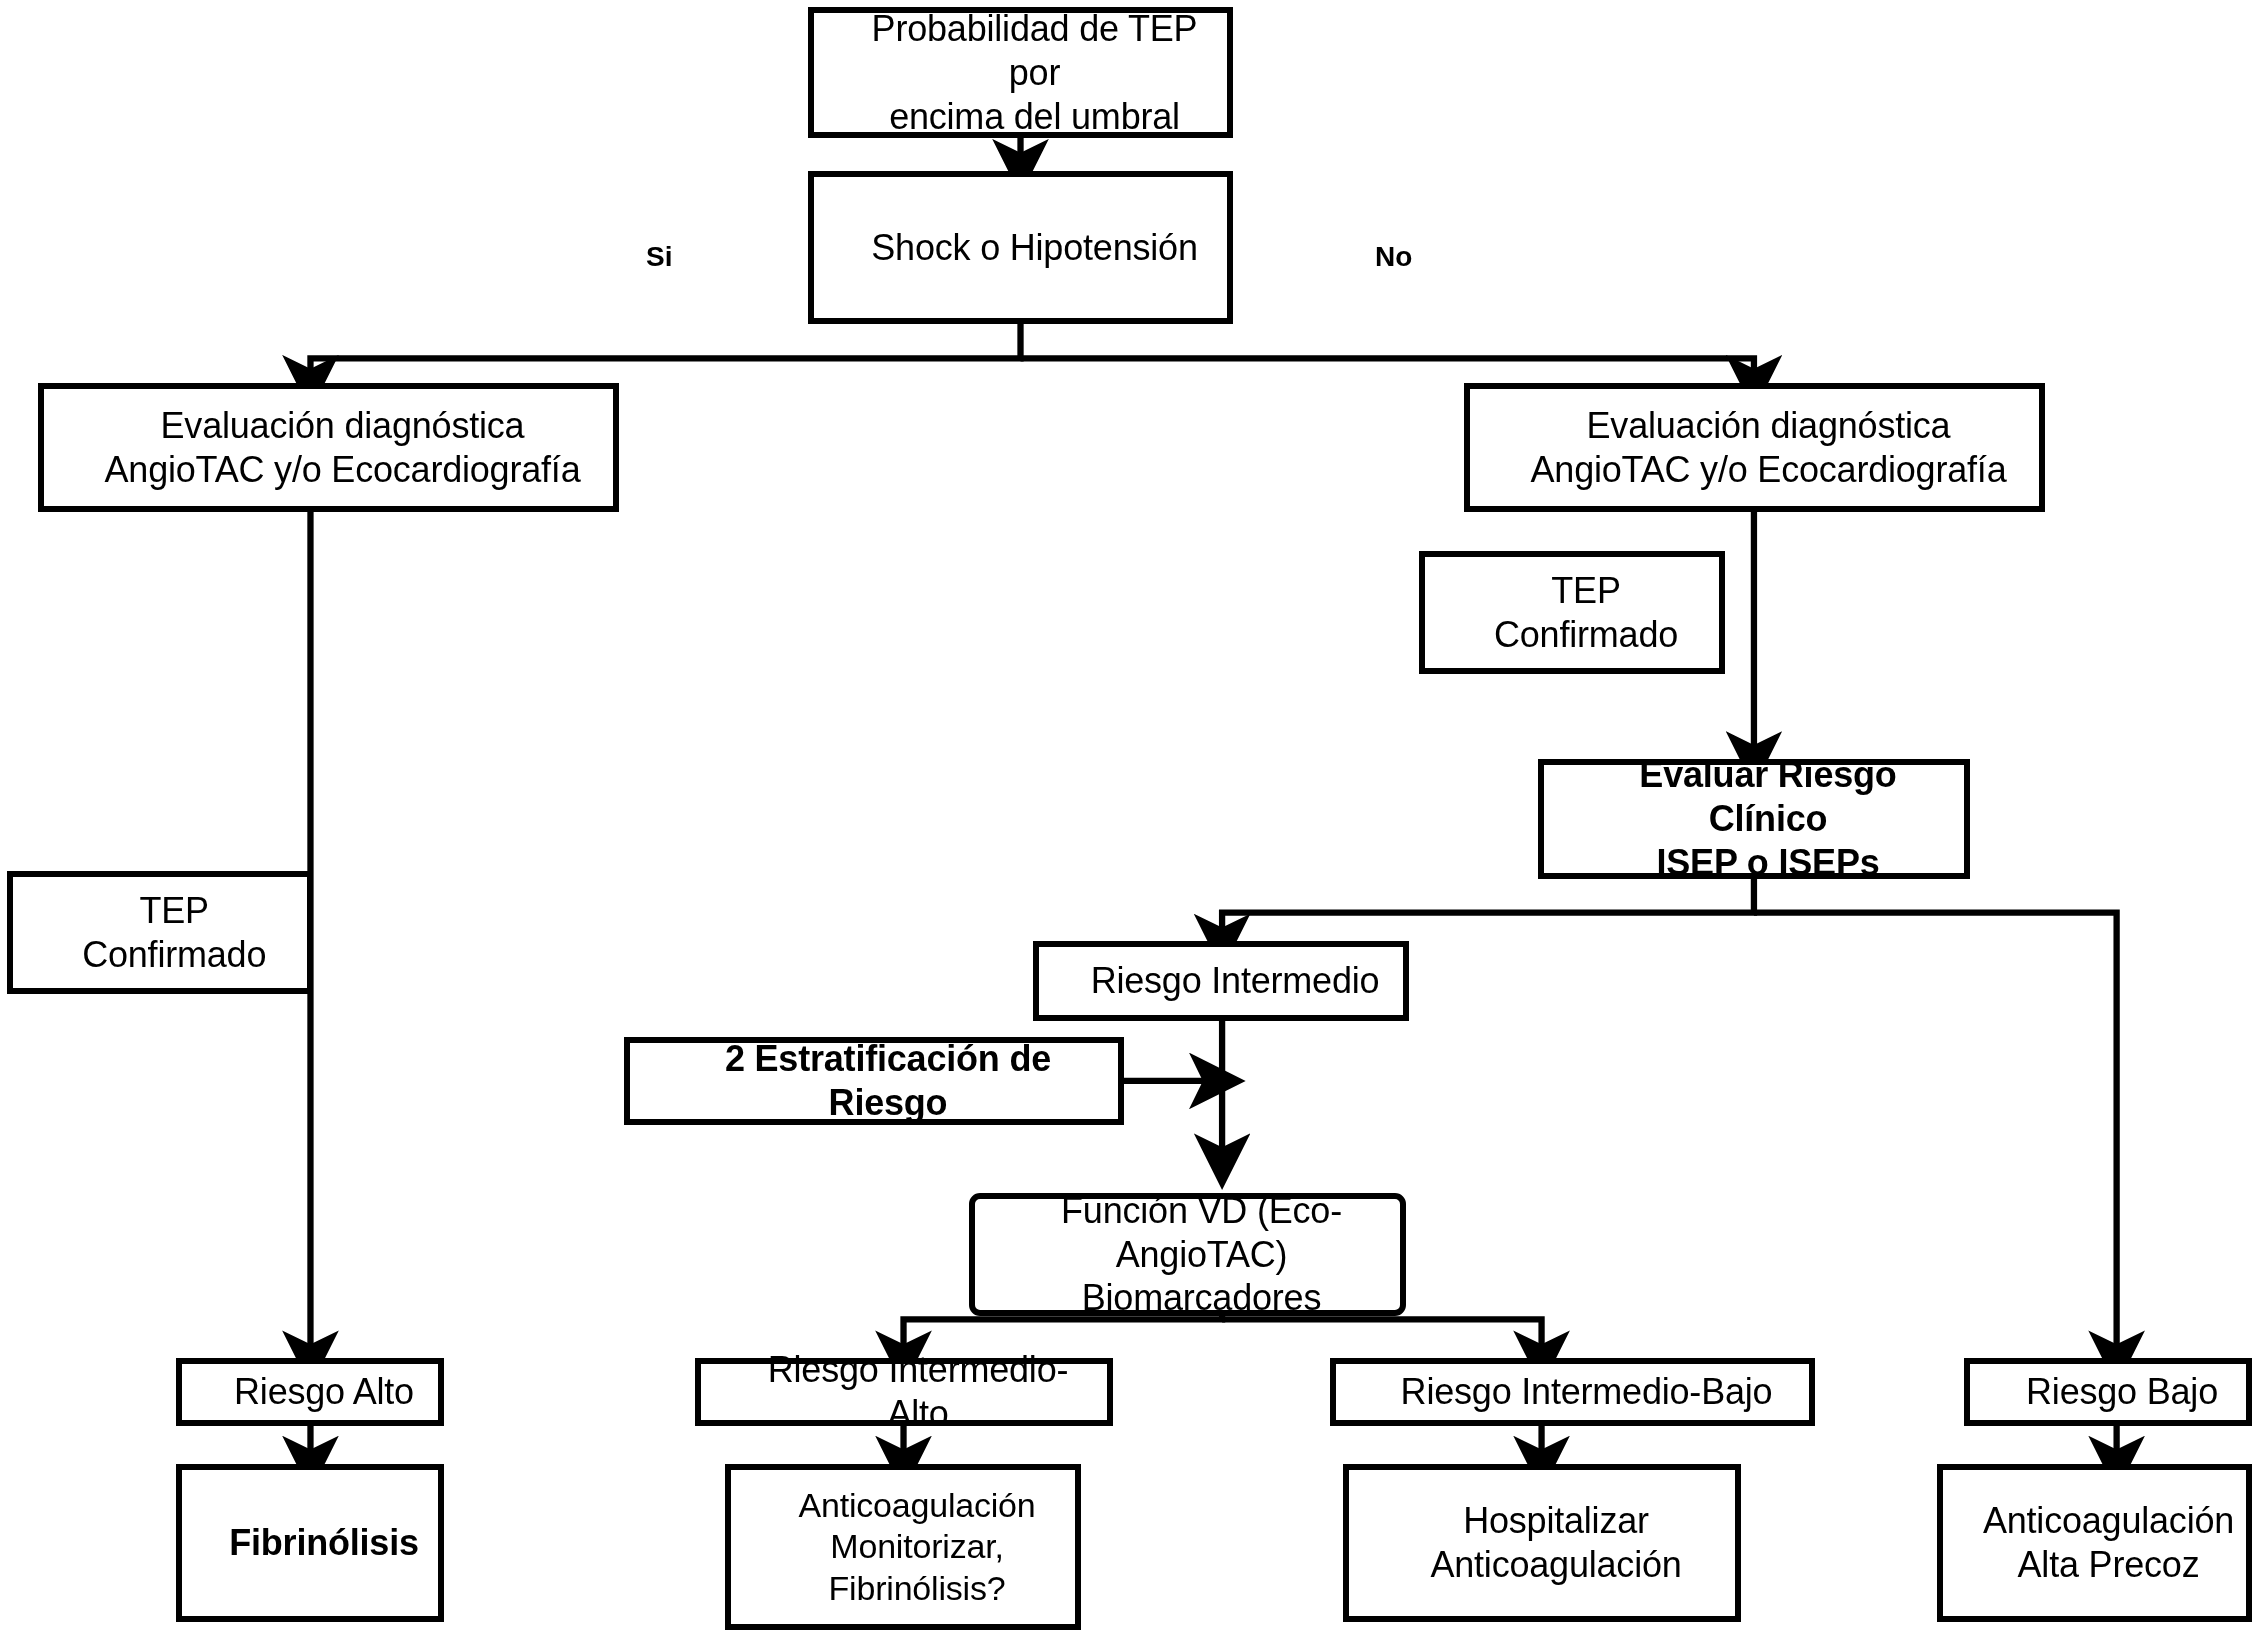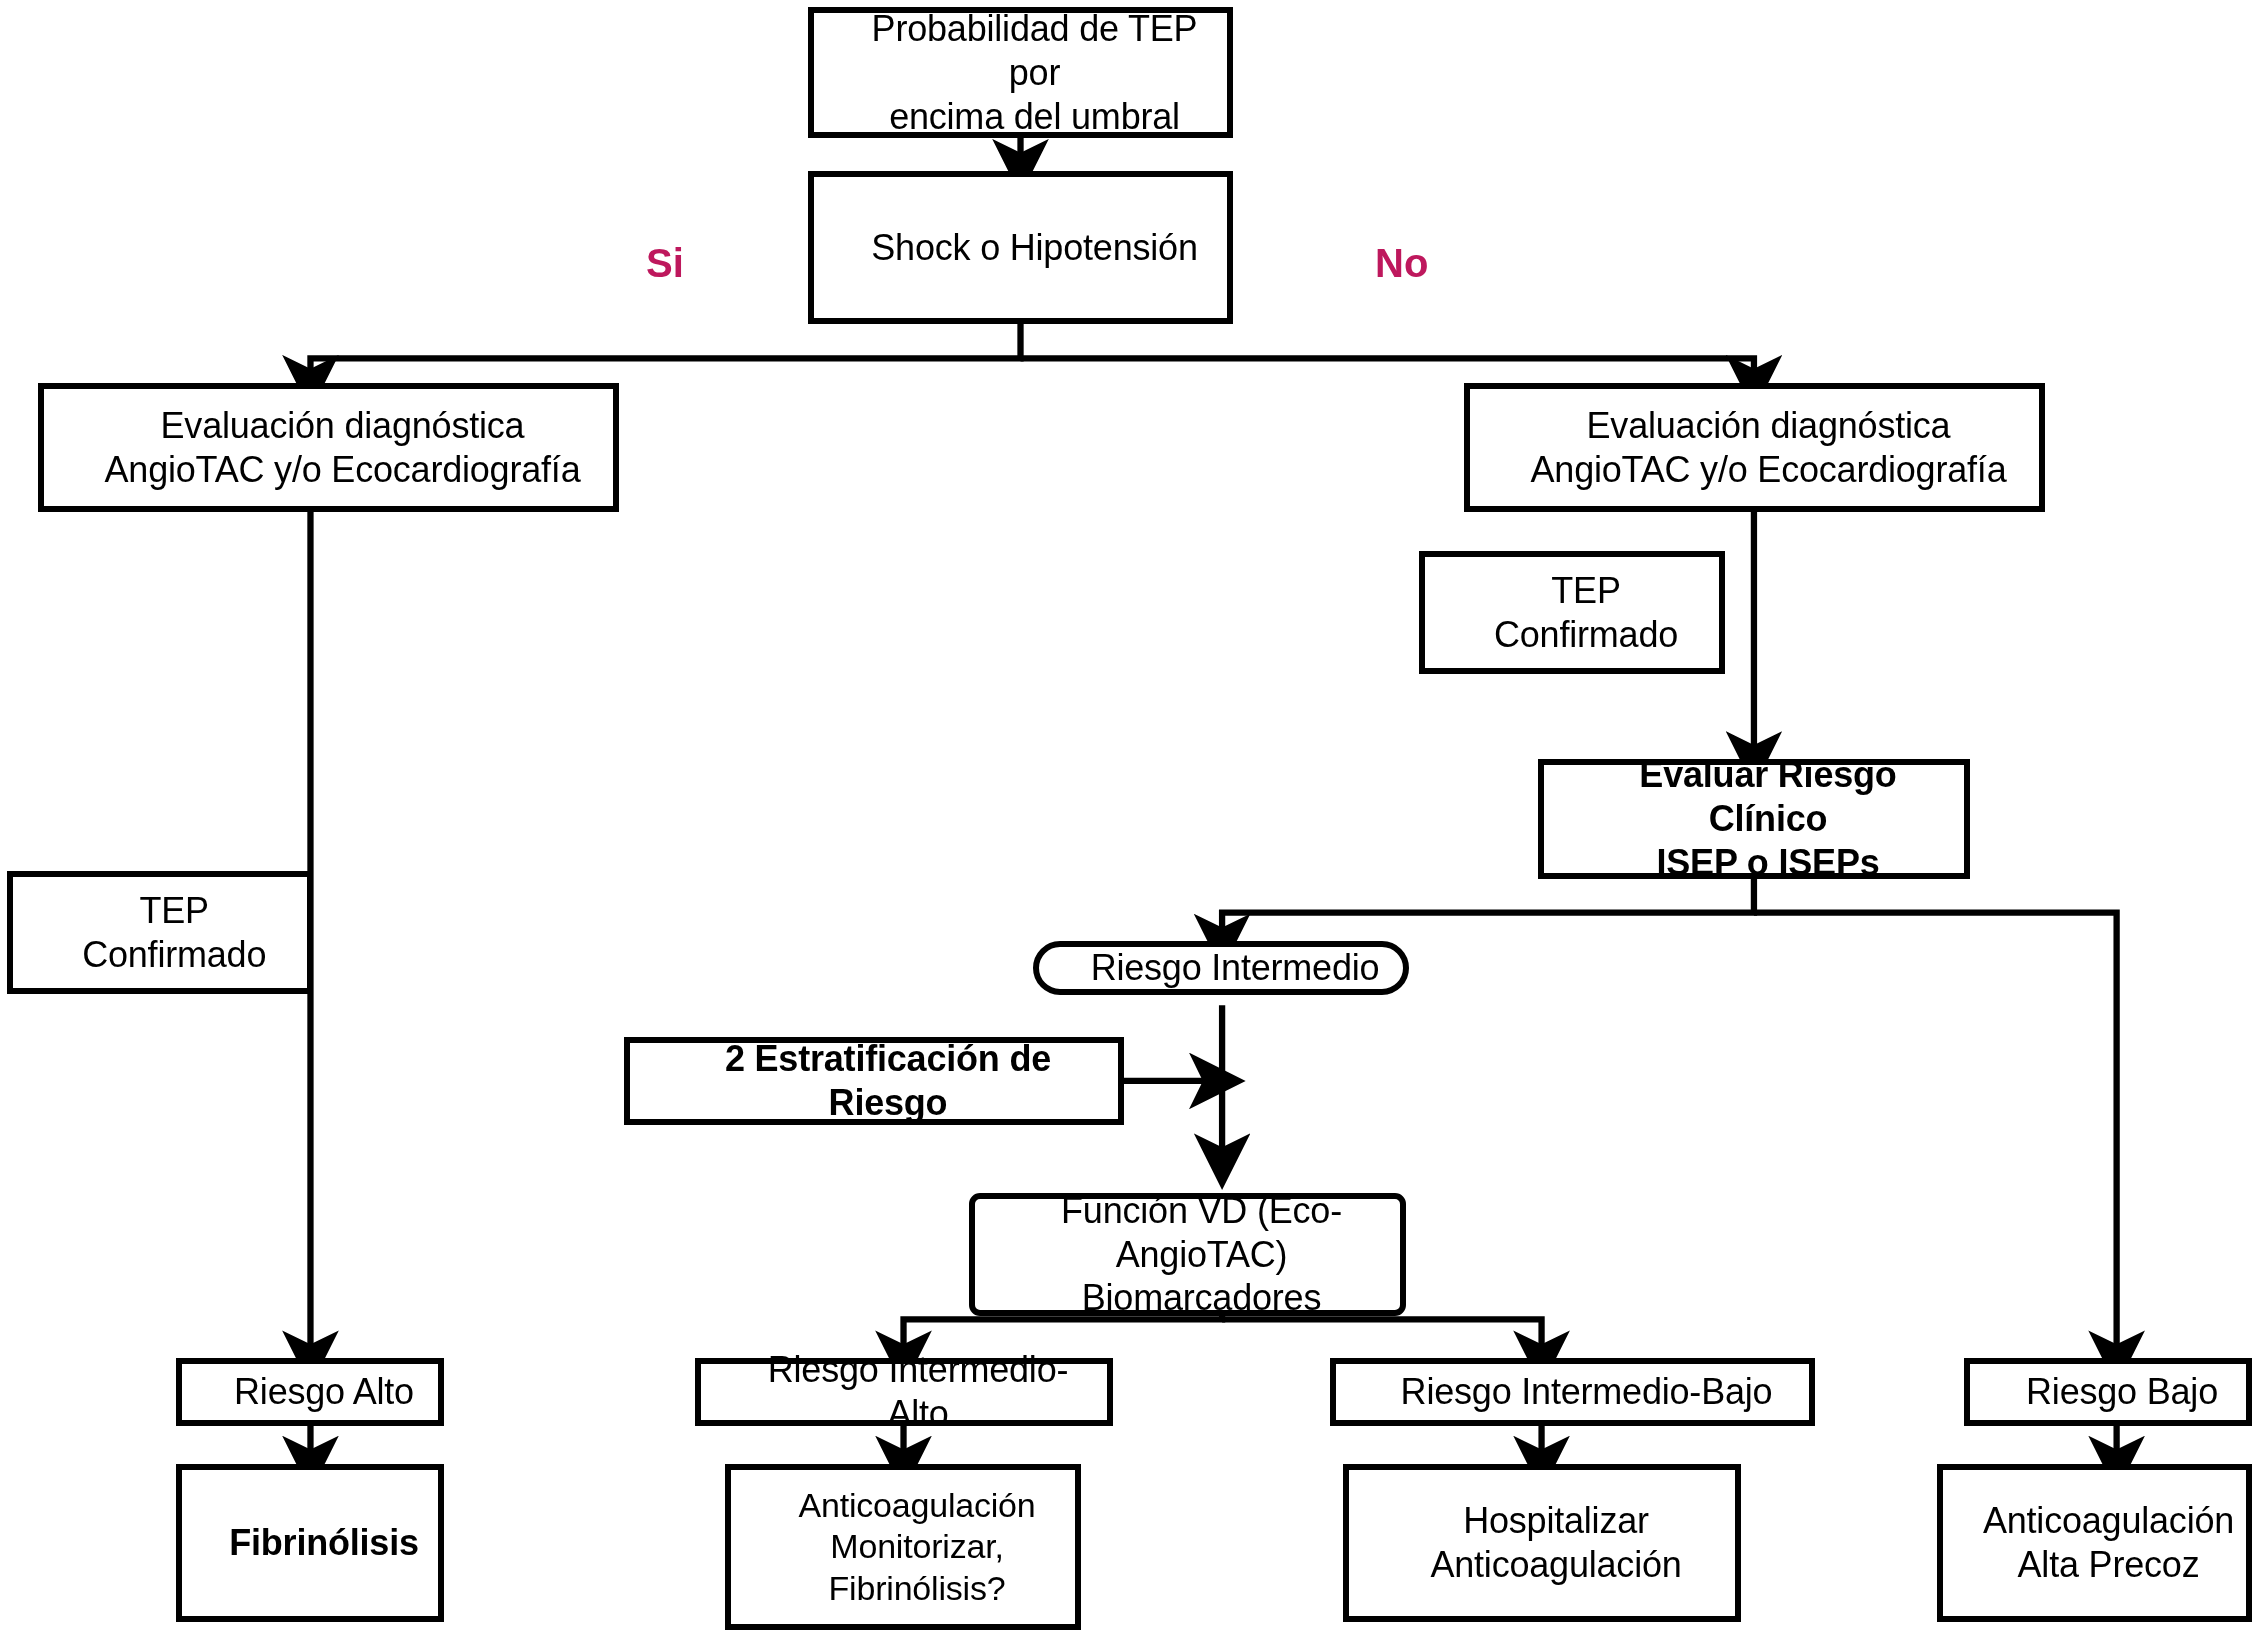--- a/index.html
+++ b/index.html
@@ -35,23 +35,23 @@
     color: #000000;
     font-size: 36px;
     line-height: 1.22;
     letter-spacing: -0.2px;
     z-index: 2;
   }
   .node.bold { font-weight: bold; }
   .node .txt { display: block; width: 100%; padding: 0 22px; margin-left: 28px; }
   .branch-label {
     position: absolute;
-    font-size: 40px;
+    font-size: 28px;
     font-weight: bold;
-    color: #be185d;
+    color: #000000;
     z-index: 3;
     white-space: nowrap;
   }
 </style>
 </head>
 <body>
 
 <div id="canvas">
 
   <svg id="edges" viewBox="0 0 2508 1811" xmlns="http://www.w3.org/2000/svg">
@@ -115,21 +115,21 @@
   </div>
 
   <div class="node" style="left:1419px; top:551px; width:306px; height:123px;">
     <span class="txt">TEP<br>Confirmado</span>
   </div>
 
   <div class="node bold" style="left:1538px; top:759px; width:432px; height:120px;align-items:center;">
     <span class="txt">Evaluar Riesgo Clínico<br>ISEP o ISEPs</span>
   </div>
 
-  <div class="node" style="left:1033px; top:941px; width:376px; height:54px;border-radius:29px;">
+  <div class="node" style="left:1033px; top:941px; width:376px; height:80px;">
     <span class="txt">Riesgo Intermedio</span>
   </div>
 
   <div class="node bold" style="left:624px; top:1037px; width:500px; height:88px;">
     <span class="txt">2 Estratificación de Riesgo</span>
   </div>
 
   <div class="node" style="left:969px; top:1193px; width:437px; height:123px;border-radius:11px;">
     <span class="txt">Función VD (Eco-AngioTAC)<br>Biomarcadores</span>
   </div>

